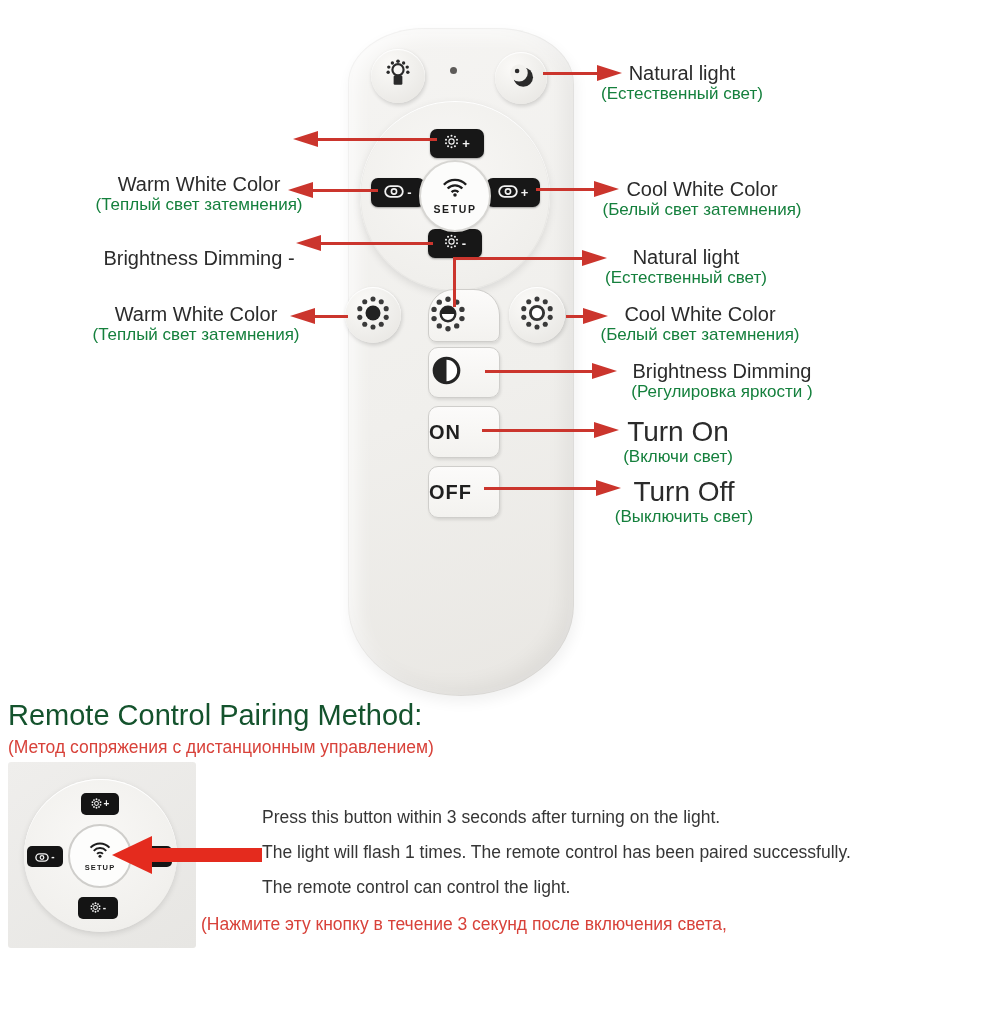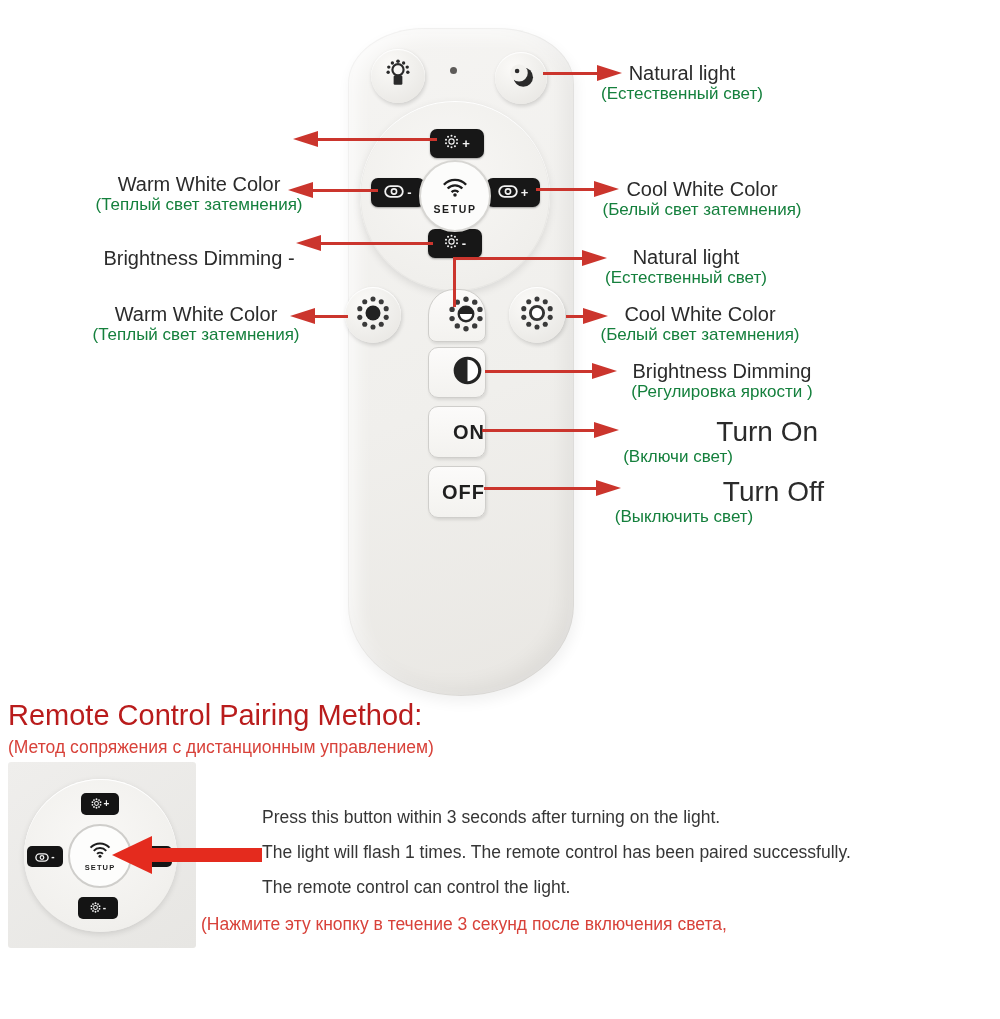--- a/index.html
+++ b/index.html
@@ -21,42 +21,42 @@
     background:radial-gradient(circle at 45% 38%,#f8f7f5,#f0efec 70%,#e9e8e4 100%);
     box-shadow:0 3px 8px rgba(0,0,0,0.10), inset 0 1px 0 #fff, inset 0 0 0 1px rgba(0,0,0,0.03);}
   .setup-btn{position:absolute;left:419px;top:160px;width:72px;height:72px;border-radius:50%;
     background:#fcfcfb;border:2px solid #d7d6d3;box-sizing:border-box;
     box-shadow:0 1px 3px rgba(0,0,0,0.10);
     display:flex;flex-direction:column;align-items:center;justify-content:center;}
   .setup-txt{font-size:10.5px;font-weight:bold;letter-spacing:1.6px;color:#1d1d1d;margin-top:2px;}
   .pill{position:absolute;width:54px;height:29px;background:#171717;border-radius:7px;
     box-shadow:0 1px 2px rgba(0,0,0,0.35);display:flex;align-items:center;justify-content:center;gap:3px;color:#f2f2f2;}
   .pill .sign{font-size:13px;font-weight:bold;line-height:1;color:#f2f2f2;}
-  .sq-btn{position:absolute;left:428px;width:58px;box-sizing:border-box;
+  .sq-btn{position:absolute;left:428px;width:72px;box-sizing:border-box;
     background:linear-gradient(180deg,#fcfbfa,#f3f2ef);border:1px solid #cfcecb;border-radius:10px;
-    box-shadow:1px 2px 3px rgba(0,0,0,0.10);display:flex;align-items:center;justify-content:flex-end;}
+    box-shadow:1px 2px 3px rgba(0,0,0,0.10);display:flex;align-items:center;justify-content:flex-start;}
   .sq-arch{border-radius:26px 26px 8px 8px;}
   .onoff{font-size:20px;font-weight:700;letter-spacing:1px;color:#1f1f1f;}
 
   
   .lbl{position:absolute;width:280px;text-align:center;}
   .lbl .en{font-size:20px;line-height:22px;font-weight:500;color:#2b2b2b;white-space:nowrap;}
   .lbl .ru{font-size:17px;line-height:20px;color:#15803d;white-space:nowrap;}
-  .lbl.big .en{font-size:28px;line-height:31px;font-weight:500;text-align:right;}
+  .lbl.big .en{font-size:28px;line-height:31px;font-weight:500;}
 
   
   .aline{position:absolute;height:3px;background:#cb352d;}
   .avert{position:absolute;width:3px;background:#cb352d;}
   .ahead-r{position:absolute;width:0;height:0;border-top:8px solid transparent;
     border-bottom:8px solid transparent;border-left:25px solid #cb352d;}
   .ahead-l{position:absolute;width:0;height:0;border-top:8px solid transparent;
     border-bottom:8px solid transparent;border-right:25px solid #cb352d;}
 
   
-  .pair-title{position:absolute;left:8px;top:698px;font-size:29px;line-height:34px;font-weight:500;color:#b91c1c;text-align:center;}
+  .pair-title{position:absolute;left:8px;top:698px;font-size:29px;line-height:34px;font-weight:500;color:#14532d;text-align:center;}
   .pair-title-ru{position:absolute;left:8px;top:736px;font-size:17.5px;line-height:22px;color:#d8423a;}
   .pair-img{position:absolute;left:8px;top:762px;width:188px;height:186px;border-radius:3px;
     background:linear-gradient(145deg,#efeeec,#e7e6e3);}
   .pair-circle{position:absolute;left:16px;top:17px;width:153px;height:153px;border-radius:50%;
     background:radial-gradient(circle at 45% 40%,#f9f8f6,#f1f0ed 70%,#eae9e5 100%);
     box-shadow:0 2px 6px rgba(0,0,0,0.12), inset 0 1px 0 #fff;}
   .pair-ring{position:absolute;left:60px;top:62px;width:64px;height:64px;border-radius:50%;
     background:#fdfdfc;border:2px solid #cfcecb;box-sizing:border-box;
     display:flex;flex-direction:column;align-items:center;justify-content:center;}
   .pair-setup-txt{font-size:7.5px;font-weight:bold;letter-spacing:1.1px;color:#1d1d1d;margin-top:1px;}

